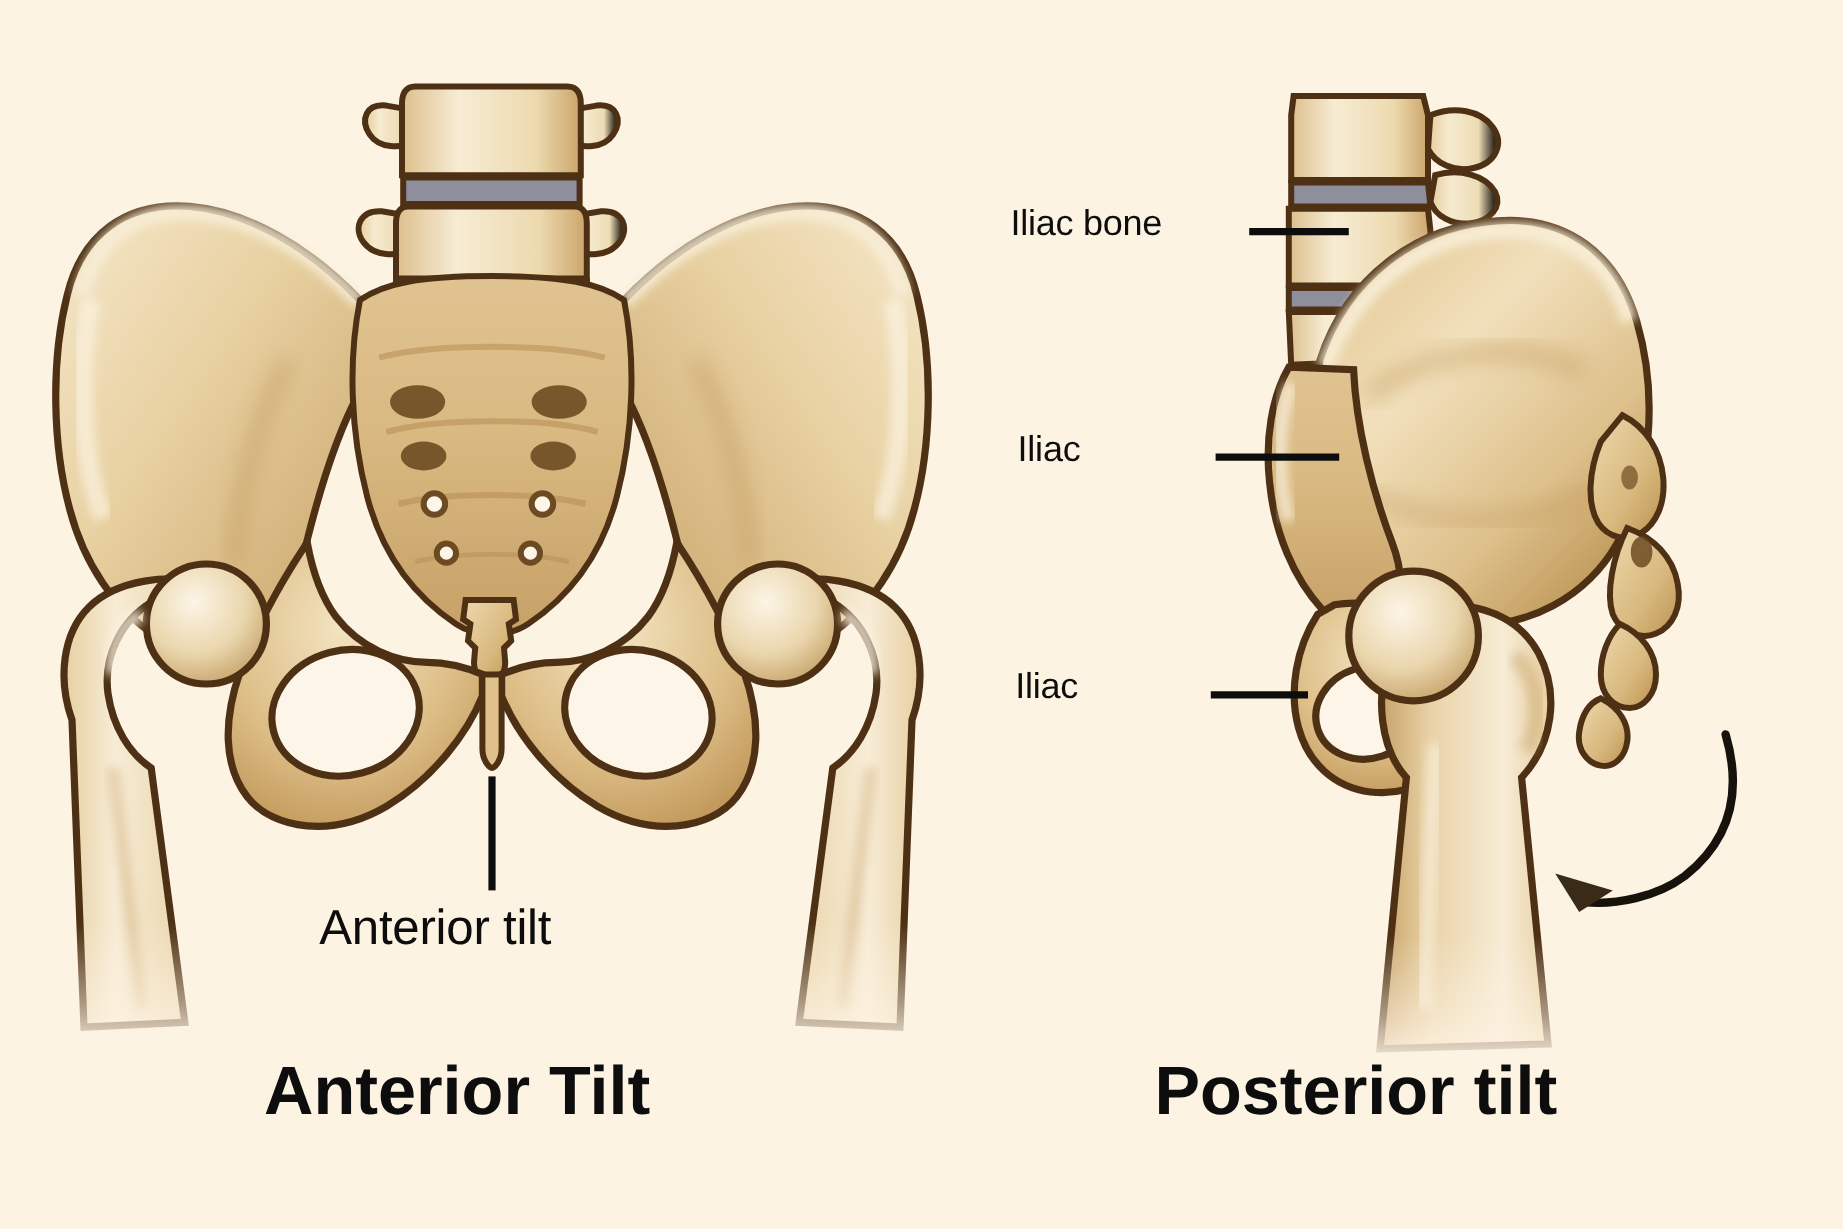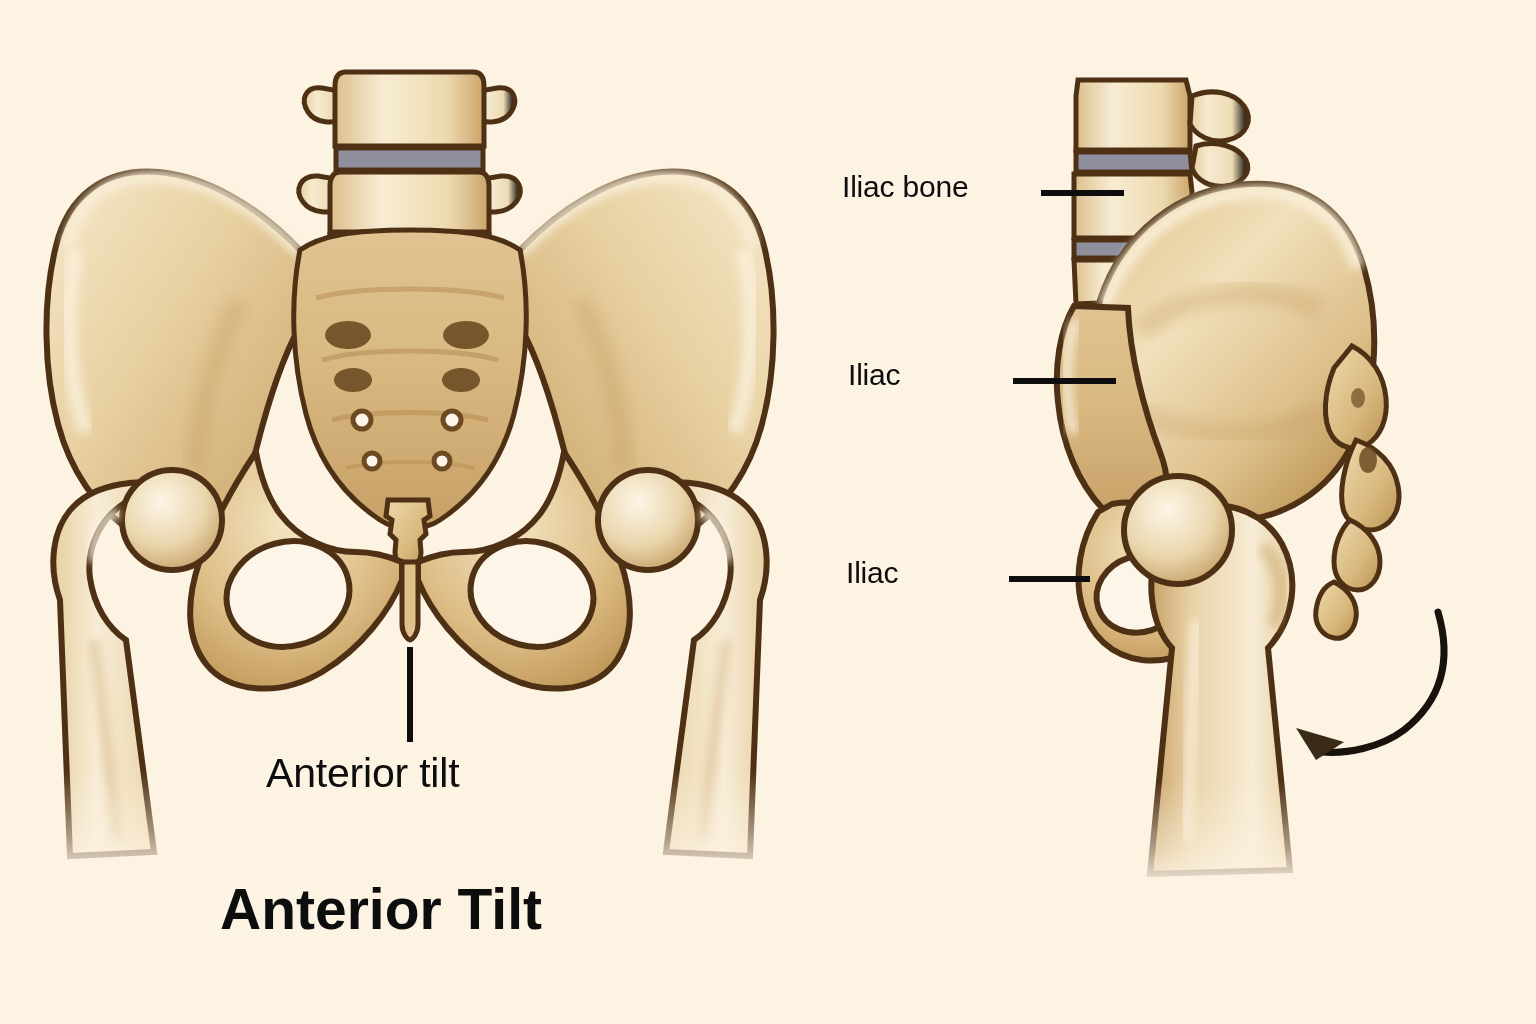--- a/index.html
+++ b/index.html
@@ -267,14 +267,15 @@
   <div class="lbl lbl-anno" style="left:842px;top:170px;">Iliac bone</div>
 
   <div class="lbl lbl-anno" style="left:848px;top:358px;">Iliac</div>
 
   <div class="lbl lbl-anno" style="left:846px;top:556px;">Iliac</div>
 
   <div class="lbl lbl-mid" style="left:266px;top:750px;">Anterior tilt</div>
 
   <div class="lbl cap" style="left:220px;top:876px;">Anterior Tilt</div>
 
+  <div class="lbl cap" style="left:962px;top:876px;">Posterior tilt</div>
 
 </div>
 
 </body></html>

